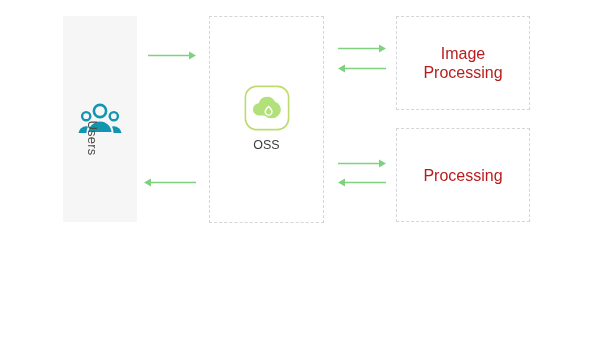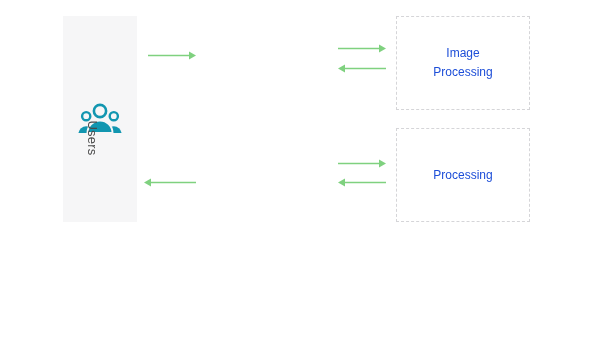--- a/index.html
+++ b/index.html
@@ -58,23 +58,23 @@
   .image-box { left: 396px; top: 16px;  width: 134px; height: 94px;  }
   .media-box { left: 396px; top: 128px; width: 134px; height: 94px;  }
 
   .box-label {
     position: absolute;
     left: 0;
     right: 0;
     top: 50%;
     transform: translateY(-50%);
     text-align: center;
-    font-size: 12px;
+    font-size: 16px;
     line-height: 19px;
-    color: #1d4ed8;
+    color: #b91c1c;
   }
   .box-label span { display: block; }
 
   
   .oss-node {
     position: absolute;
     left: 50%;
     top: 68px;
     transform: translateX(-50%);
     width: 52px;
@@ -115,20 +115,47 @@
 
         <circle cx="35.8" cy="14.2" r="4.1" fill="none" stroke="#1296b0" stroke-width="2.4"></circle>
         <path d="M28 31 A7.9 7.9 0 0 1 43.6 31 Z" fill="#1296b0"></path>
 
         <path d="M9.5 31 A12.5 12.5 0 0 1 34.5 31 Z" fill="none" stroke="#f6f6f7" stroke-width="2"></path>
       </svg>
     </div>
     <div class="users-label">Users</div>
   </div>
 
+  <div class="dashed-box oss-box">
+    <div class="oss-node">
+      <div class="oss-icon">
+        <svg width="46" height="46" viewBox="0 0 46 46" xmlns="http://www.w3.org/2000/svg">
+          <rect x="1.4" y="1.4" width="43.2" height="43.2" rx="11" ry="11" fill="#ffffff" stroke="#bcdd6e" stroke-width="1.6"></rect>
+
+          <path d="M14.2 30.5
+                   a6.2 6.2 0 0 1 0.6 -12.3
+                   a8.6 8.6 0 0 1 16.4 -0.9
+                   a7.2 7.2 0 0 1 -1.6 13.2 Z" fill="#b2e07a"></path>
+          <ellipse cx="27.5" cy="24.6" rx="9.4" ry="8.6" fill="#b2e07a"></ellipse>
+
+          <path d="M24.6 20.4
+                   c 2.6 2.4 4.1 4.4 4.1 6.4
+                   c 0 2.3 -1.8 4.0 -4.1 4.0
+                   c -2.3 0 -4.1 -1.7 -4.1 -4.0
+                   c 0 -2.0 1.5 -4.0 4.1 -6.4 Z" fill="#ffffff"></path>
+          <path d="M24.6 22.6
+                   c 1.7 1.7 2.6 3.0 2.6 4.3
+                   c 0 1.5 -1.2 2.6 -2.6 2.6
+                   c -1.4 0 -2.6 -1.1 -2.6 -2.6
+                   c 0 -1.3 0.9 -2.6 2.6 -4.3 Z" fill="#b2e07a"></path>
+        </svg>
+      </div>
+      <div class="oss-caption">OSS</div>
+    </div>
+  </div>
 
   <div class="dashed-box image-box">
     <div class="box-label">
       <span>Image</span>
       <span>Processing</span>
     </div>
   </div>
 
   <div class="dashed-box media-box">
     <div class="box-label">

